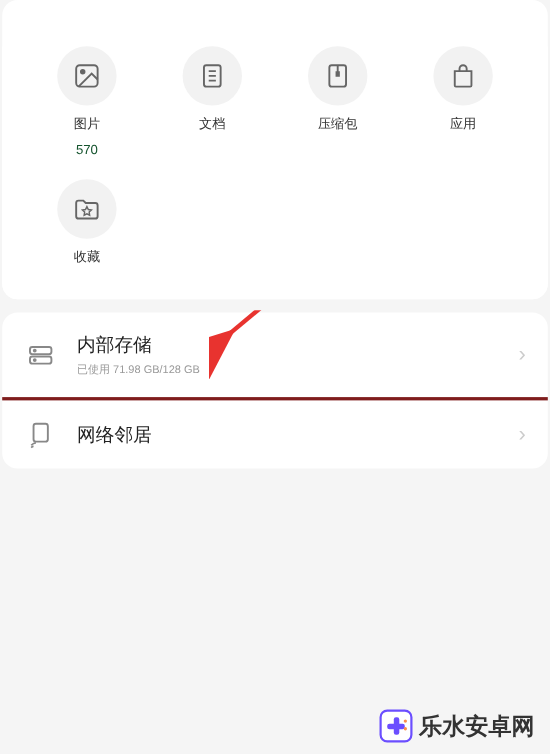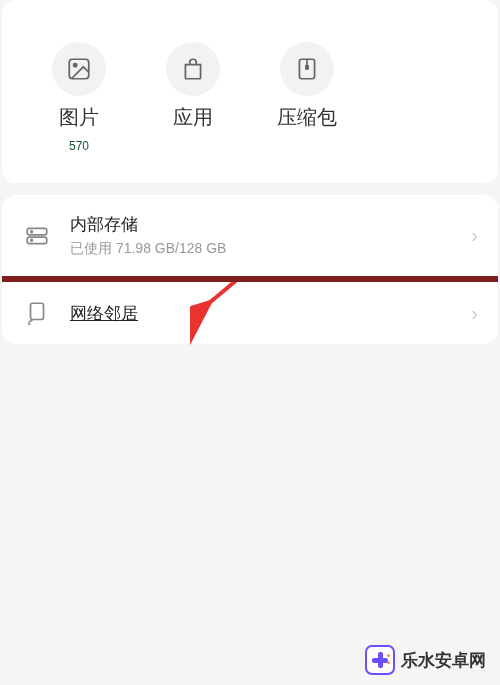--- a/index.html
+++ b/index.html
@@ -39,21 +39,21 @@
       width: 54px;
       height: 54px;
       border-radius: 50%;
       background: #f2f2f2;
       display: flex;
       align-items: center;
       justify-content: center;
       color: #666;
     }
     .category-label {
-      font-size: 20px;
+      font-size: 12px;
       color: #333;
     }
     .category-count {
       font-size: 12px;
       color: #14532d;
     }
     .top-section {
       background: #fff;
       border-radius: 14px;
       margin: 0 2px 12px 2px;
@@ -63,49 +63,48 @@
       border-radius: 14px;
       margin: 0 2px;
     }
     .list-item {
       display: flex;
       align-items: center;
       padding: 18px 20px;
       position: relative;
     }
     .list-item:first-child {
-      border-bottom: 6px solid #7f1d1d;
+      border-bottom: 3px solid #7f1d1d;
     }
     .list-icon {
       width: 30px;
       margin-right: 18px;
       color: #888;
       display: flex;
       align-items: center;
       justify-content: center;
     }
     .list-content {
       flex: 1;
     }
     .list-title {
       font-size: 17px;
       color: #222;
       margin-bottom: 4px;
     }
     .list-subtitle {
-      font-size: 14px;
+      font-size: 10px;
       color: #999;
     }
     .chevron {
       color: #ccc;
       font-size: 20px;
     }
     .list-item.single .list-title {
       margin-bottom: 0;
-      text-decoration: underline;
     }
     .arrow-annotation {
       position: absolute;
       top: 282px;
       left: 190px;
       pointer-events: none;
       z-index: 10;
     }
     .watermark {
       position: absolute;
@@ -154,21 +153,21 @@
       position: absolute;
       right: 3px;
       top: 7px;
       width: 3px;
       height: 3px;
       background: #ff8c4a;
       border-radius: 50%;
       box-shadow: 0 7px 0 #ff8c4a;
     }
     .watermark-text {
-      font-size: 17px;
+      font-size: 21px;
       font-weight: bold;
       color: #333;
     }
   </style>
 </head>
 <body>
 
 <div class="top-section">
   <div class="search-bar"></div>
   <div class="category-grid">
@@ -179,34 +178,53 @@
             <circle cx="8.5" cy="8.5" r="1.5" fill="currentColor"></circle>
             <path d="M21 15l-5-5L5 21"></path>
           </svg>
       </div>
       <div class="category-label">图片</div>
       <div class="category-count">570</div>
     </div>
     <div class="category-item">
       <div class="category-icon">
         <svg width="26" height="26" viewBox="0 0 24 24" fill="none" stroke="currentColor" stroke-width="1.6">
+            <rect x="5" y="3" width="14" height="18" rx="2"></rect>
+            <path d="M9 8h6M9 12h6M9 16h6"></path>
+          </svg>
+      </div>
+      <div class="category-label">文档</div>
+      <div class="category-count"></div>
+    </div>
+    <div class="category-item">
+      <div class="category-icon">
+        <svg width="26" height="26" viewBox="0 0 24 24" fill="none" stroke="currentColor" stroke-width="1.6">
+            <rect x="5" y="3" width="14" height="18" rx="2"></rect>
+            <path d="M12 3v6M11 9h2v3h-2z" fill="currentColor"></path>
+          </svg>
+      </div>
+      <div class="category-label">压缩包</div>
+    </div>
+    <div class="category-item">
+      <div class="category-icon">
+        <svg width="26" height="26" viewBox="0 0 24 24" fill="none" stroke="currentColor" stroke-width="1.6">
             <path d="M5 8h14v12a1 1 0 01-1 1H6a1 1 0 01-1-1V8z"></path>
             <path d="M9 8V6a3 3 0 016 0v2"></path>
           </svg>
       </div>
       <div class="category-label">应用</div>
     </div>
     <div class="category-item">
       <div class="category-icon">
         <svg width="26" height="26" viewBox="0 0 24 24" fill="none" stroke="currentColor" stroke-width="1.6">
-            <rect x="5" y="3" width="14" height="18" rx="2"></rect>
-            <path d="M12 3v6M11 9h2v3h-2z" fill="currentColor"></path>
-          </svg>
-      </div>
-      <div class="category-label">压缩包</div>
+            <path d="M3 7a2 2 0 012-2h4l2 2h8a2 2 0 012 2v9a2 2 0 01-2 2H5a2 2 0 01-2-2V7z"></path>
+            <path d="M12 10l1.2 2.4 2.6.4-1.9 1.8.4 2.6L12 16l-2.3 1.2.4-2.6-1.9-1.8 2.6-.4z" stroke-width="1.2"></path>
+          </svg>
+      </div>
+      <div class="category-label">收藏</div>
     </div>
   </div>
 </div>
 
 <div class="list-section">
   <div class="list-item">
     <div class="list-icon">
       <svg width="26" height="26" viewBox="0 0 24 24" fill="none" stroke="currentColor" stroke-width="1.6">
           <rect x="3" y="5" width="18" height="6" rx="2"></rect>
           <rect x="3" y="13" width="18" height="6" rx="2"></rect>

